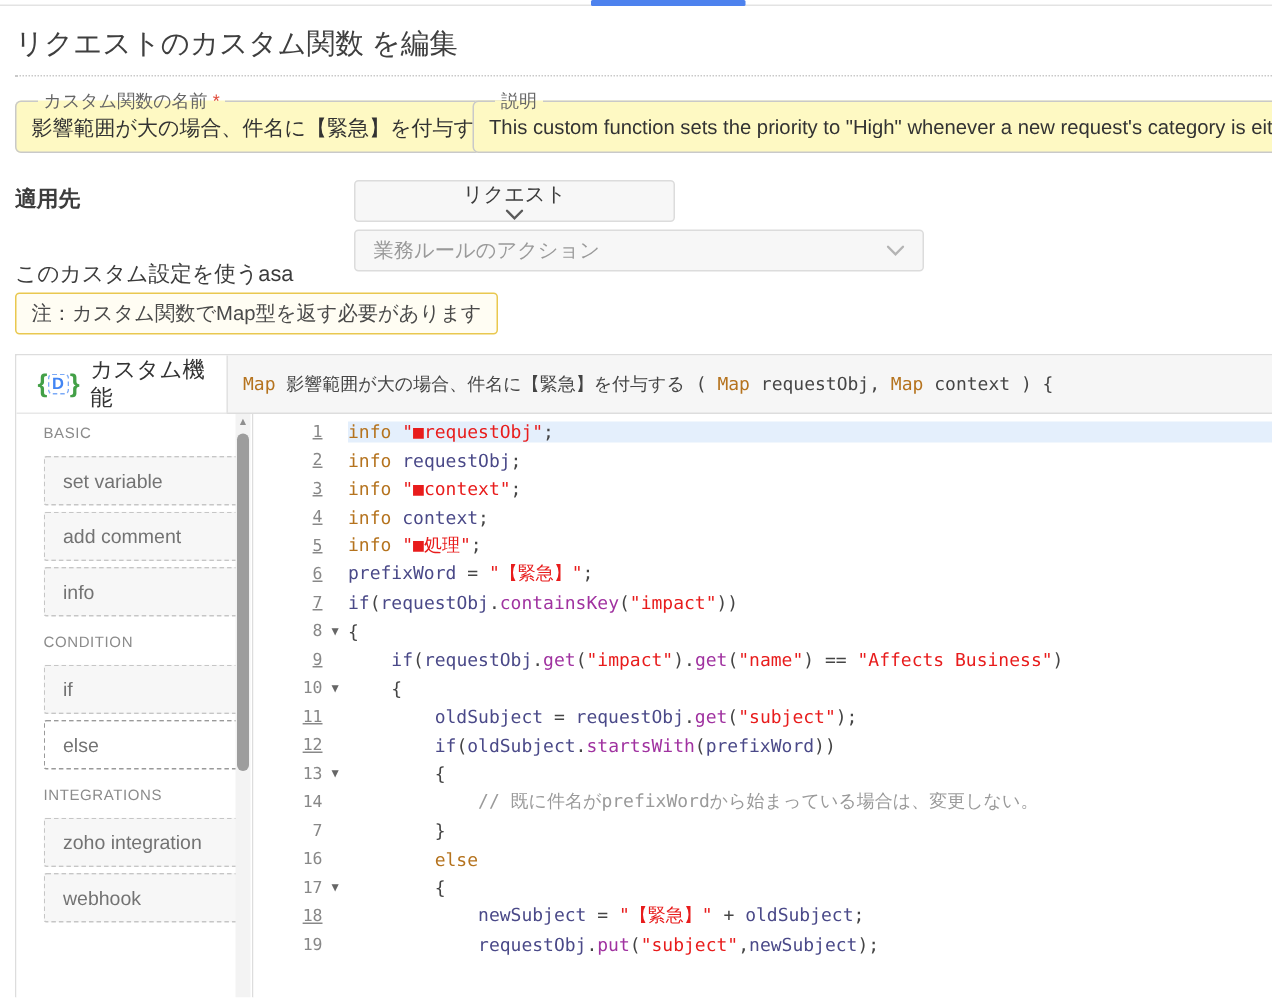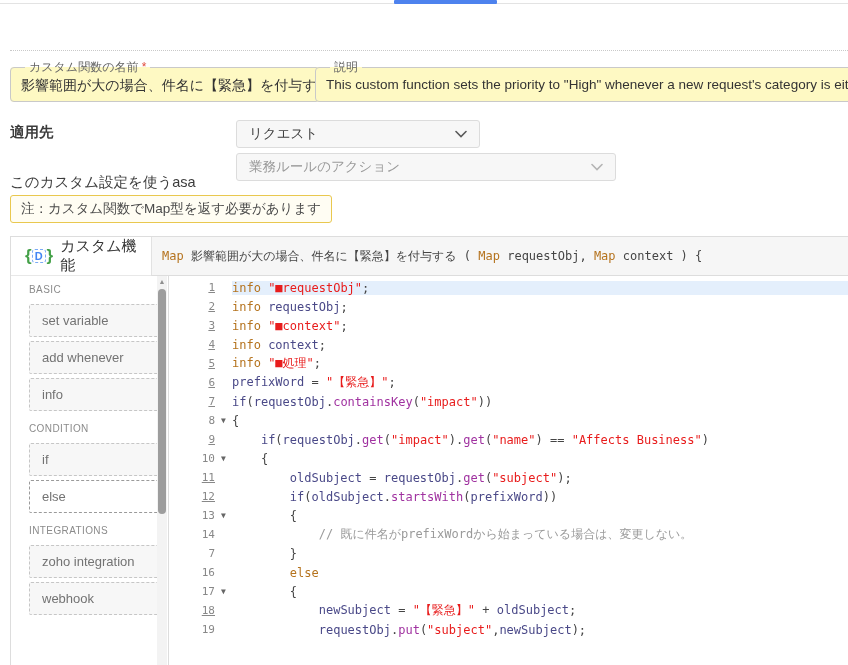--- a/index.html
+++ b/index.html
@@ -22,21 +22,21 @@
   #fld-desc .val{font-size:13.5px;}
 
   .form-label{position:absolute;left:10px;font-size:14.5px;color:#3c3c3c;}
   #lbl-applies{top:123px;font-weight:bold;}
   #lbl-usage{top:173px;}
 
   .select{position:absolute;height:28px;background:#f7f7f7;border:1px solid #dcdcdc;border-radius:3px;
           display:flex;align-items:center;box-sizing:border-box;padding:0 12px;cursor:pointer;}
   .select .sel-val{font-size:13.5px;color:#3c3c3c;flex:1;white-space:nowrap;overflow:hidden;}
   .select svg{flex:0 0 auto;}
-  #sel-applies{left:236px;top:120px;width:244px;}
+  #sel-applies{left:236px;top:120px;width:214px;flex-direction:column;}
   #sel-usage{left:236px;top:153px;width:380px;}
   #sel-usage .sel-val{color:#9a9a9a;}
 
   .note-banner{position:absolute;left:10px;top:195px;height:26px;line-height:26px;padding:0 10px;
                border:1px solid #e9c84f;background:#fffdf3;border-radius:3px;font-size:13.5px;color:#4a4a4a;}
 
   
   .panel{position:absolute;left:10px;top:236px;width:850px;height:440px;border:1px solid #ddd;box-sizing:border-box;background:#fff;}
   .panel-header{position:absolute;left:0;top:0;width:100%;height:39px;}
   .logo-block{position:absolute;left:0;top:0;width:140px;height:39px;background:#fff;border-bottom:1px solid #e8e8e8;
@@ -78,20 +78,21 @@
   .tk-s{color:var(--str);} .tk-p{color:var(--plain);} .tk-c{color:var(--comment);}
 </style>
 </head>
 <body>
 
 <div id="screen" style="--kw: #b5731e; --ident: #4a4988; --method: #a032a0; --str: #e81c1c; --plain: #454545; --comment: #9a9a9a; --hl: #e4effc;">
 
   <div class="top-hairline"></div>
   <div class="tab-indicator"></div>
 
+  <div class="page-title">リクエストのカスタム関数 を編集</div>
   <div class="dotted-sep"></div>
 
   <fieldset class="fld" id="fld-name">
     <legend><span>カスタム関数の名前</span> <span class="req">*</span></legend>
     <span class="val">影響範囲が大の場合、件名に【緊急】を付与する</span>
   </fieldset>
 
   <fieldset class="fld" id="fld-desc">
     <legend>説明</legend>
     <span class="val">This custom function sets the priority to "High" whenever a new request's category is either "Netw</span>
@@ -124,21 +125,21 @@
             <span class="brace">}</span>
         </span>
         <span class="panel-title">カスタム機能</span>
       </div>
       <div class="sig-block" id="signature"><span class="tk-k">Map</span><span class="tk-p"> 影響範囲が大の場合、件名に【緊急】を付与する ( </span><span class="tk-k">Map</span><span class="tk-p"> requestObj, </span><span class="tk-k">Map</span><span class="tk-p"> context ) {</span></div>
     </div>
 
     <div class="sidebar" id="sidebar">
         <div class="sb-heading">BASIC</div>
         <div class="sb-btn">set variable</div>
-        <div class="sb-btn">add whenever</div>
+        <div class="sb-btn">add comment</div>
         <div class="sb-btn">info</div>
         <div class="sb-heading">CONDITION</div>
         <div class="sb-btn">if</div>
         <div class="sb-btn active">else</div>
         <div class="sb-heading">INTEGRATIONS</div>
         <div class="sb-btn">zoho integration</div>
         <div class="sb-btn">webhook</div>
       </div>
 
     <div class="sb-track">

